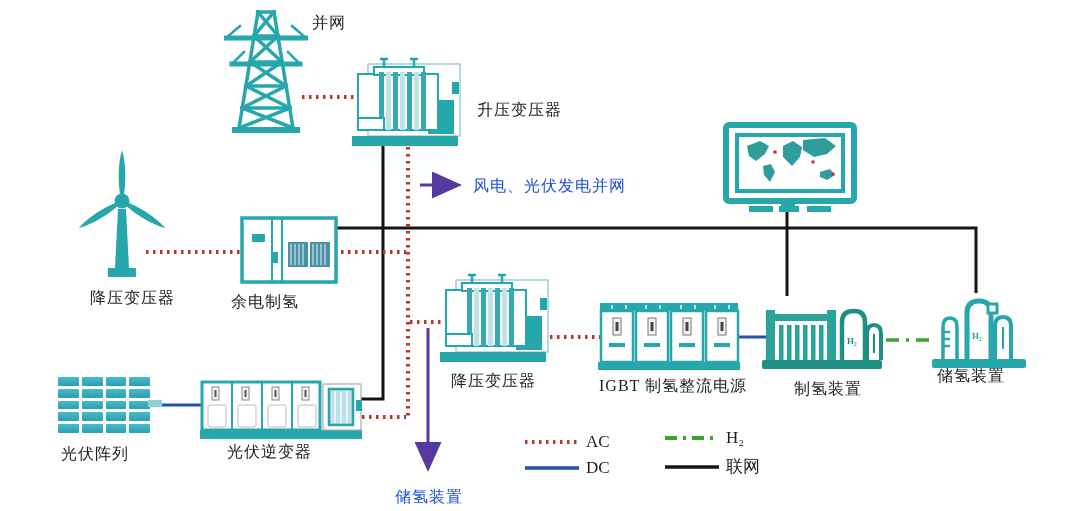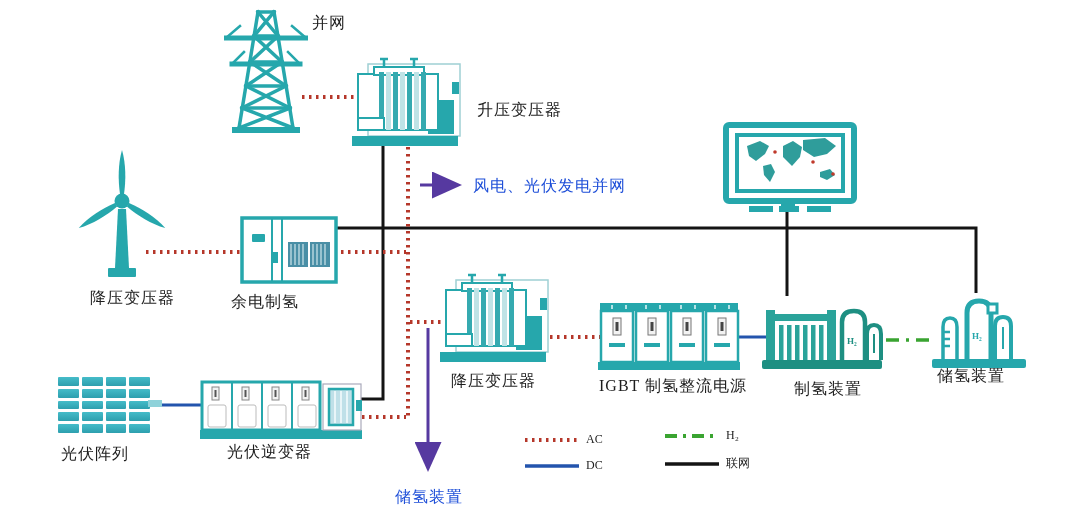--- a/index.html
+++ b/index.html
@@ -14,21 +14,21 @@
   .icon{position:absolute;z-index:2;}
   #lines{position:absolute;left:0;top:0;z-index:1;}
   
   .pv-grid{
     display:grid;grid-template-columns:repeat(4,1fr);grid-template-rows:repeat(5,1fr);
     gap:3px;width:92px;height:56px;
   }
   .pv-grid div{background:linear-gradient(#45bcc9,#2d9fae);border-radius:1px;}
   .pv-stub{position:absolute;left:148px;top:400px;width:14px;height:7px;background:#8fd2da;z-index:2;}
   .legend-item{position:absolute;display:flex;align-items:center;gap:6px;}
-  .legend-item .txt{font-size:12px;color:#1d1d1d;}
+  .legend-item .txt{font-size:17px;color:#1d1d1d;}
 </style>
 </head>
 <body>
 
 <div id="stage">
 
   <svg id="lines" width="1067" height="511">
     <defs>
       <marker id="arrowP" markerWidth="10" markerHeight="9" refX="8" refY="4.5" orient="auto">
         <path d="M0,0 L10,4.5 L0,9 Z" fill="#5639a0"></path>

